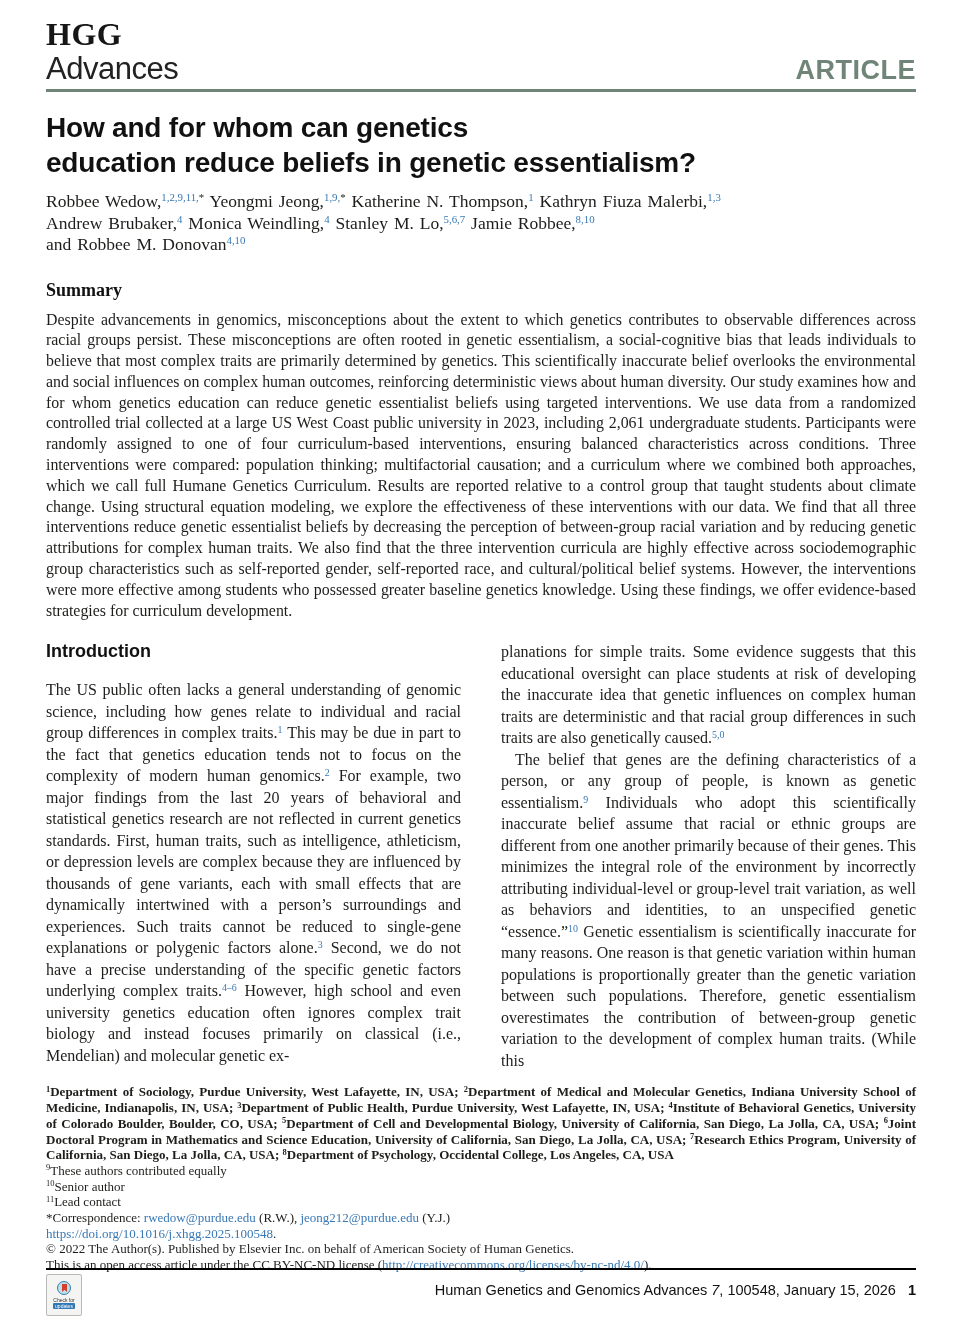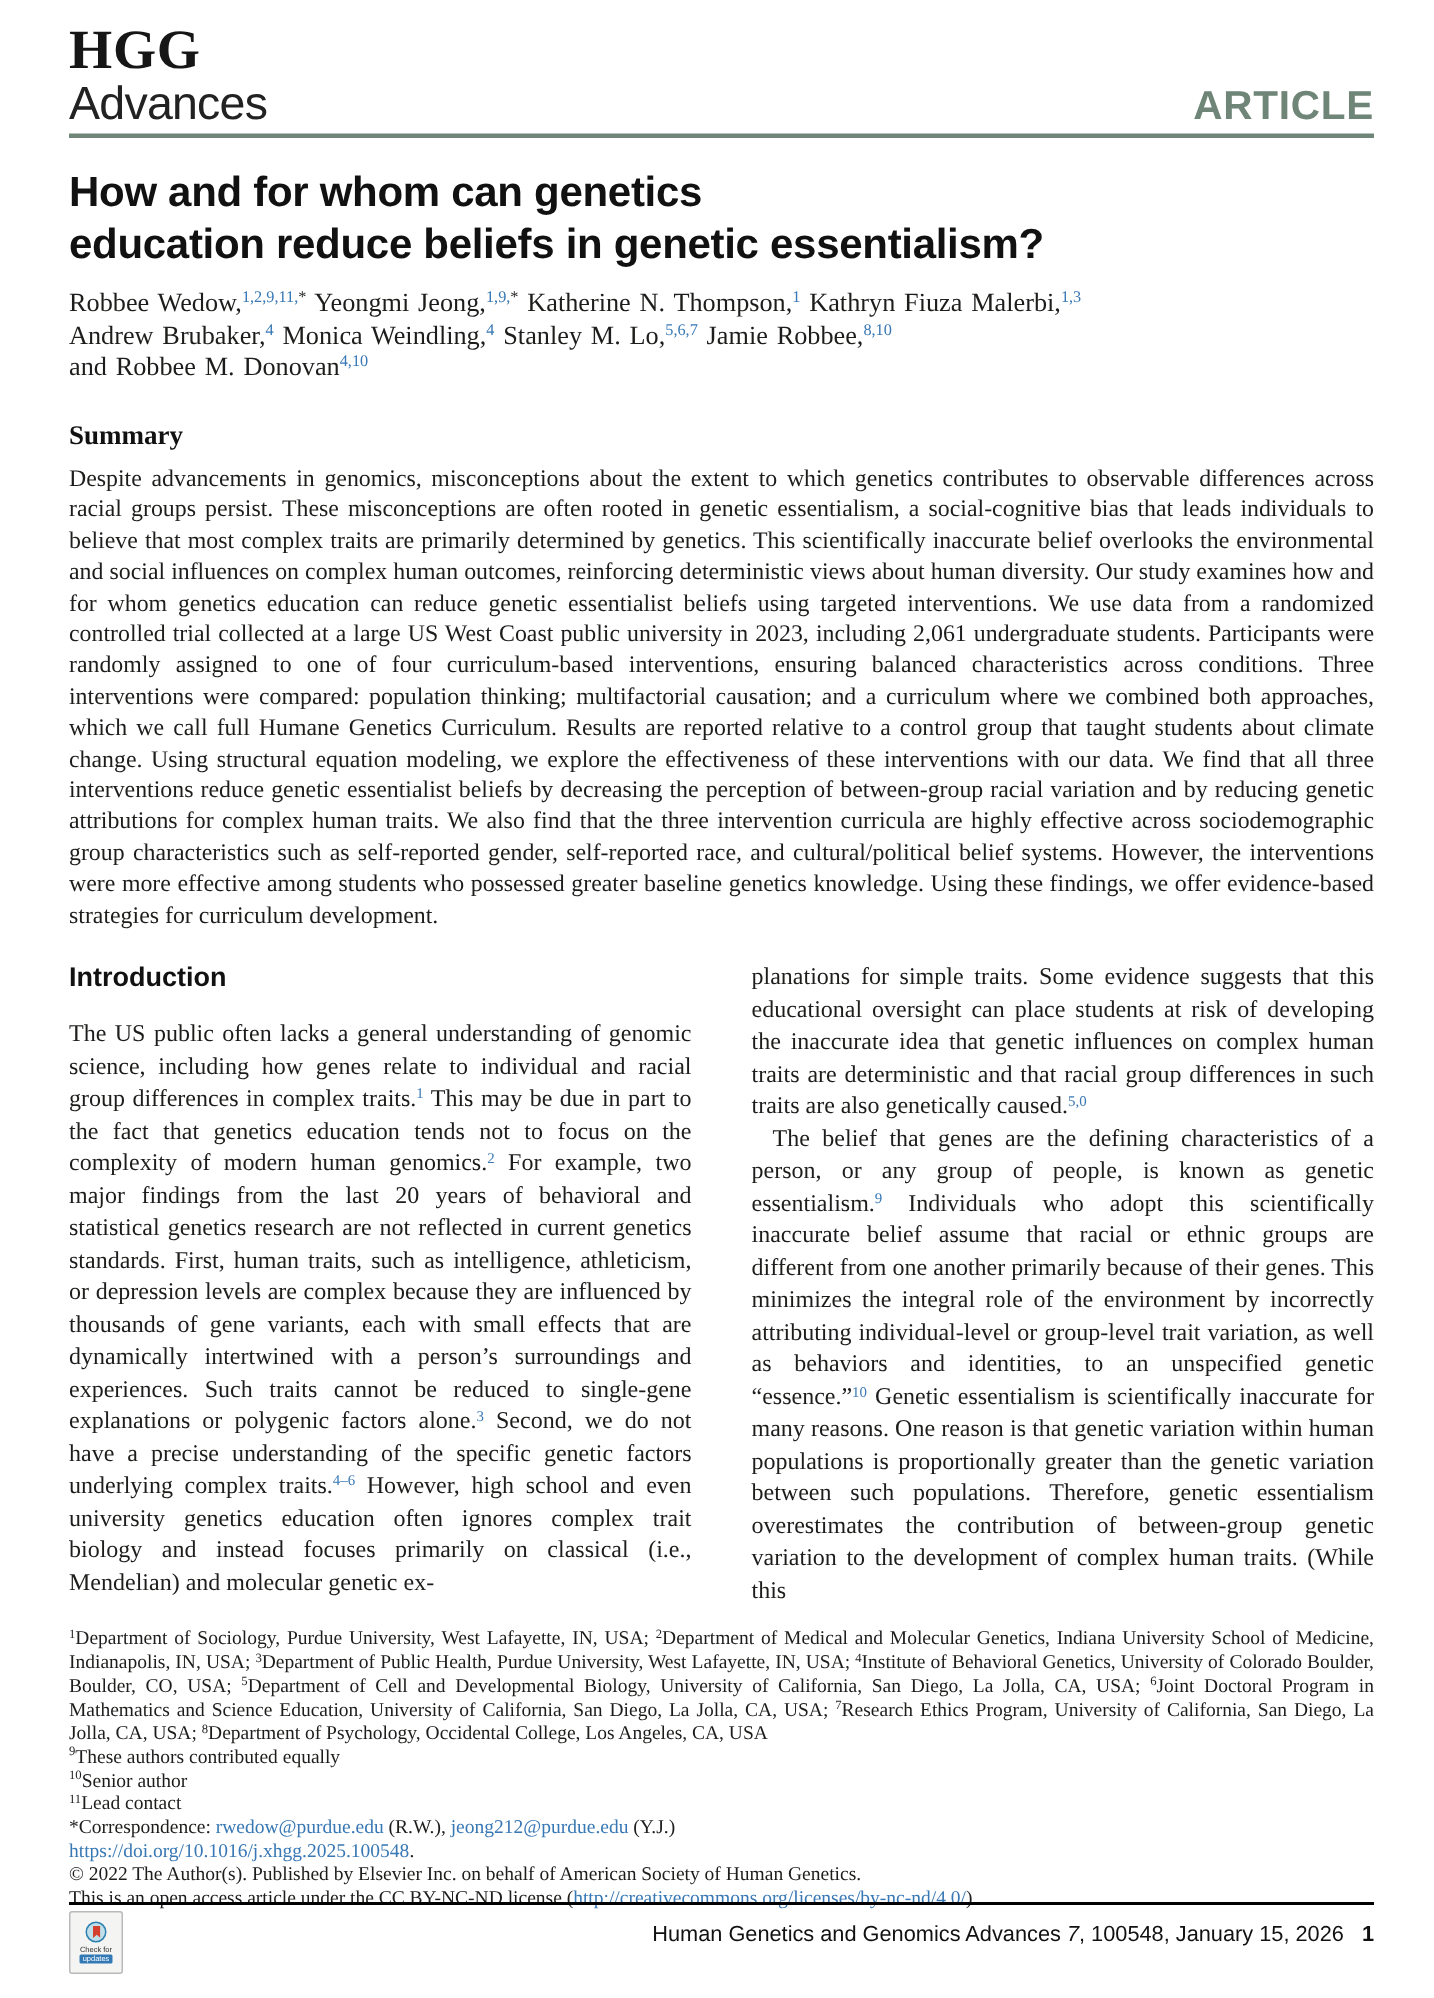--- a/index.html
+++ b/index.html
@@ -2,21 +2,21 @@
 <html><head>
 <meta charset="utf-8">
 <style>
   * { margin:0; padding:0; box-sizing:border-box; }
   html,body { background:#ffffff; }
   body { width:956px; height:1332px; font-family:"Liberation Serif", serif; color:#1d1d1b; }
   .page { position:relative; width:956px; height:1332px; background:#fff; padding:16px 40px 0 46px; overflow:hidden; }
 
   
   .hdr { display:flex; justify-content:space-between; align-items:flex-end; }
-  .logo-top { font-family:"Liberation Serif", serif; font-weight:600; font-size:37px; line-height:36px; letter-spacing:0.5px; color:#161616; }
+  .logo-top { font-family:"Liberation Serif", serif; font-weight:600; font-size:32px; line-height:36px; letter-spacing:0.5px; color:#161616; }
   .logo-bottom { font-family:"Liberation Sans", sans-serif; font-weight:400; font-size:31px; line-height:33px; letter-spacing:-0.5px; color:#222; }
   .article-badge { font-family:"Liberation Sans", sans-serif; font-weight:bold; font-size:27px; color:#6f8577; letter-spacing:0.5px; line-height:30px; }
   .hdr-rule { border-bottom:3px solid #6f8577; margin-top:4px; }
 
   
   .title { font-family:"Liberation Sans", sans-serif; font-weight:600; font-size:28px; line-height:35px; color:#111; margin-top:18px; white-space:pre-line; letter-spacing:-0.2px; }
   .authors { margin-top:11px; font-size:17.5px; line-height:21.5px; color:#1d1d1b; word-spacing:1.5px; }
   sup { font-size:0.62em; line-height:0; position:relative; top:0.1em; vertical-align:super; }
   .sup-blue { color:#3878b4; }
   .sup-dark { color:#1d1d1b; }
@@ -28,21 +28,21 @@
 
   
   .columns { display:grid; grid-template-columns:1fr 1fr; column-gap:40px; margin-top:20px; }
   .intro-h { font-family:"Liberation Sans", sans-serif; font-weight:bold; font-size:18px; color:#111; margin-bottom:17px; }
   .body-p { font-size:16px; line-height:21.5px; text-align:justify; color:#1d1d1b; }
   .body-p.indent { text-indent:14px; }
 
   
   .footnotes { margin-top:13px; }
   .fn { font-size:13px; line-height:15.7px; color:#1d1d1b; }
-  .fn.just { text-align:justify; }
+  .fn.just { text-align:justify;font-weight:bold; }
   .fn sup { font-size:0.65em; }
 
   
   .footer-rule { position:absolute; left:46px; right:40px; top:1268px; border-top:2px solid #000; }
   .footer { position:absolute; left:46px; right:40px; top:1274px; display:flex; justify-content:space-between; align-items:flex-start; }
   .badge { width:36px; height:42px; border:1px solid #b9b9b9; background:#f4f4f2; border-radius:2px; display:flex; flex-direction:column; align-items:center; justify-content:center; cursor:pointer; }
   .badge-icon { width:14px; height:14px; border-radius:50%; background:#bfe0ea; border:1px solid #2e7fae; position:relative; }
   .badge-icon::after { content:""; position:absolute; left:4px; top:2px; width:5px; height:8px; background:#d43f2e; clip-path:polygon(0 0,100% 0,100% 100%,50% 72%,0 100%); }
   .badge-t1 { font-family:"Liberation Sans", sans-serif; font-size:5px; color:#333; margin-top:2px; }
   .badge-t2 { font-family:"Liberation Sans", sans-serif; font-size:5px; color:#fff; background:#3178b5; padding:0 2px; border-radius:1px; }

